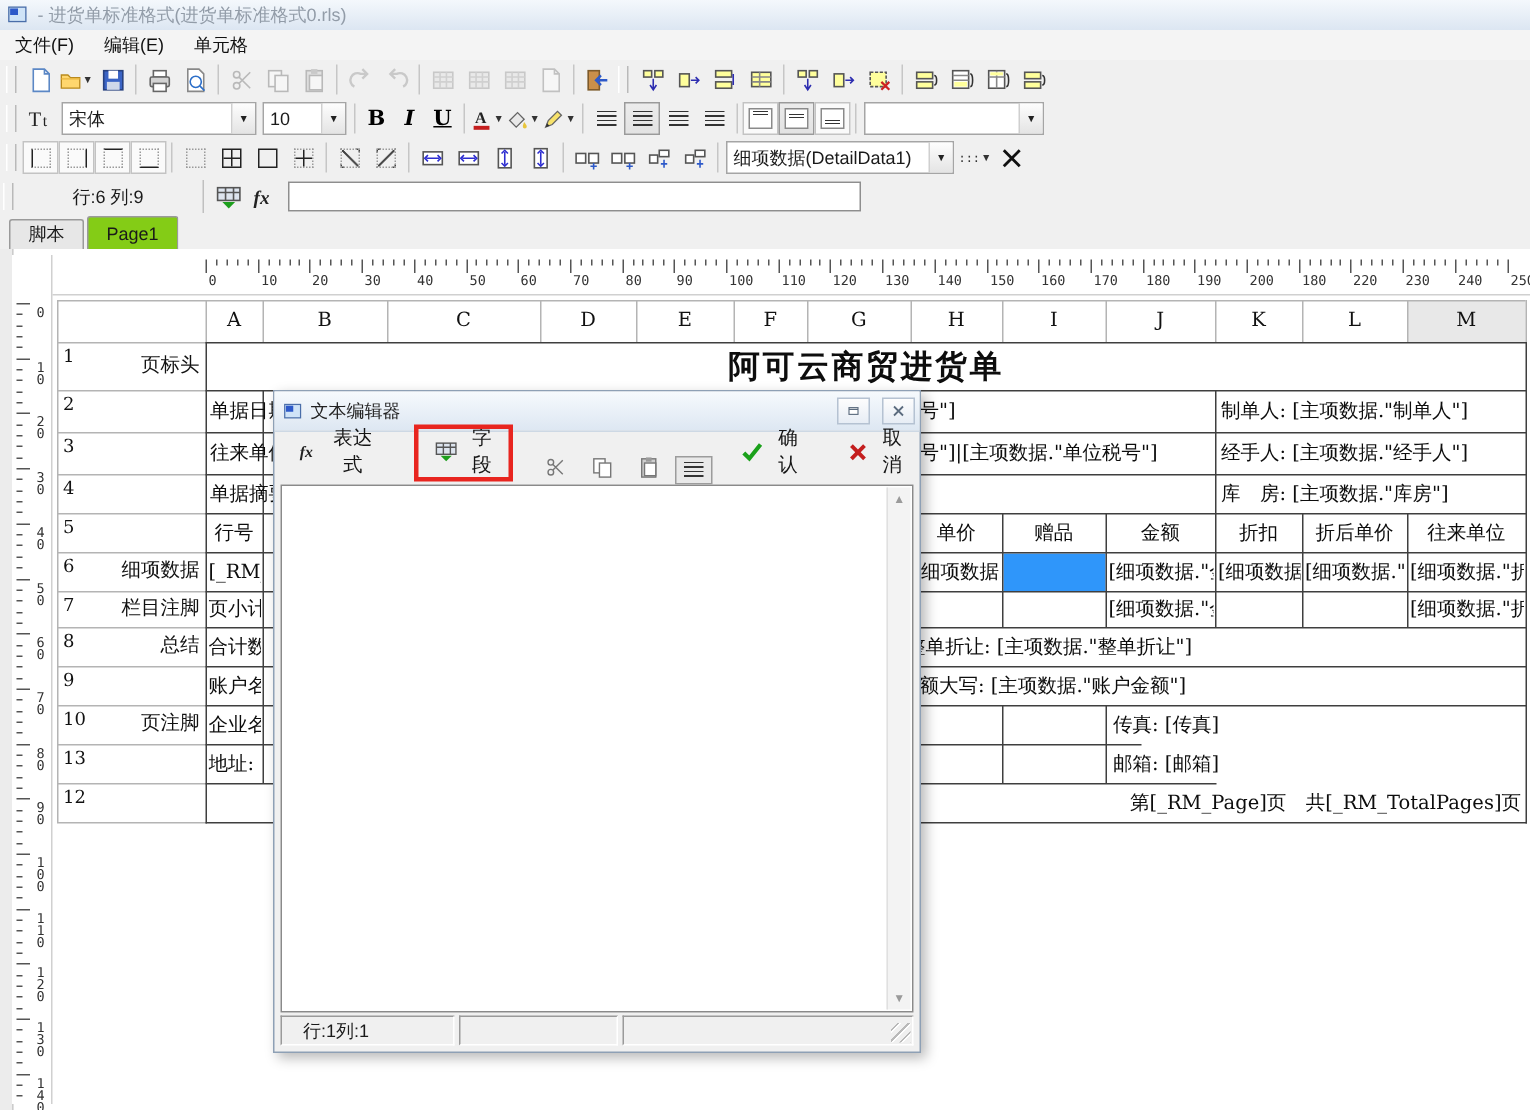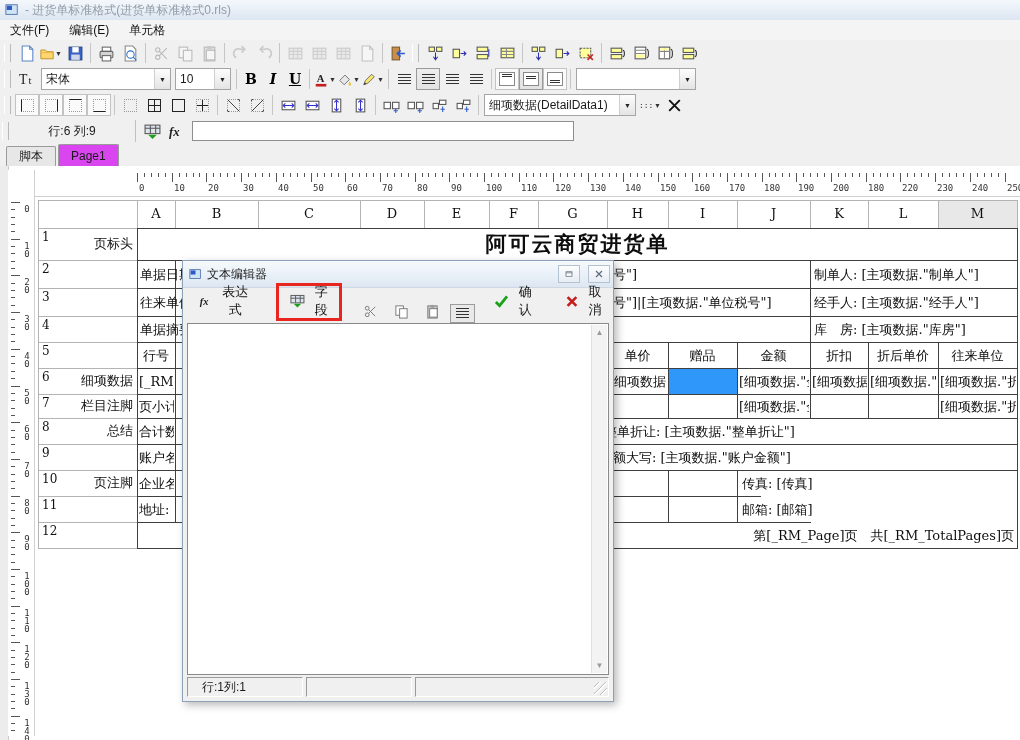--- a/index.html
+++ b/index.html
@@ -51,21 +51,21 @@
   
   #fbar{position:absolute;left:0;top:118px;right:0;height:26px;background:#f0f0f0;
     border-bottom:1px solid #d6d6d6;display:flex;align-items:center;}
   #fpos{width:118px;text-align:center;font-size:12px;}
   .fsep{width:1px;height:22px;background:#c0c0c0;margin:0 4px;}
   #finput{width:380px;height:18px;background:#fff;border:1px solid #8e8e8e;margin-left:4px;}
   #tabsbar{position:absolute;left:0;top:144px;right:0;height:22px;background:#f0f0f0;
     display:flex;align-items:flex-end;padding-left:6px;border-bottom:1px solid #15803d;}
   .tab{height:19px;padding:0 12px;display:flex;align-items:center;font-size:12px;
     border:1px solid #9a9a9a;border-bottom:none;background:#e7e7e7;margin-right:2px;border-radius:2px 2px 0 0;}
-  .tab.active{background:#d946ef;height:21px;position:relative;z-index:2;}
+  .tab.active{background:#84cc16;height:21px;position:relative;z-index:2;}
   
   #work{position:absolute;left:0;top:166px;right:0;bottom:0;background:#fff;}
   #stage{position:absolute;left:0;top:0;width:1020px;height:740px;z-index:10;}
   #lstrip{position:absolute;left:0;top:166px;width:8px;bottom:0;background:#ececec;border-right:1px solid #cccccc;z-index:11;}
   .ruler{position:absolute;background:#fff;z-index:12;}
   #hruler{left:8px;top:170px;width:1012px;height:26px;border-bottom:1px solid #d0d0d0;}
   #vruler{left:8px;top:170px;width:26px;height:566px;border-right:1px solid #d0d0d0;}
   .tick{position:absolute;background:#555;}
   .rlab{position:absolute;font-size:9px;color:#333;font-family:"DejaVu Sans Mono",monospace;}
   .vlab{white-space:pre-line;line-height:8px;text-align:center;width:12px;}
@@ -938,21 +938,21 @@
       <div class="gnum" style="left: 42px; top: 344px;">5</div>
       <div class="gnum" style="left: 42px; top: 370px;">6</div>
       <div class="gband" style="left: 38px; top: 368px; width: 95px; height: 26px; line-height: 26px;">细项数据</div>
       <div class="gnum" style="left: 42px; top: 396px;">7</div>
       <div class="gband" style="left: 38px; top: 394px; width: 95px; height: 24px; line-height: 24px;">栏目注脚</div>
       <div class="gnum" style="left: 42px; top: 420px;">8</div>
       <div class="gband" style="left: 38px; top: 418px; width: 95px; height: 26px; line-height: 26px;">总结</div>
       <div class="gnum" style="left: 42px; top: 446px;">9</div>
       <div class="gnum" style="left: 42px; top: 472px;">10</div>
       <div class="gband" style="left: 38px; top: 470px; width: 95px; height: 26px; line-height: 26px;">页注脚</div>
-      <div class="gnum" style="left: 42px; top: 498px;">11</div>
+      <div class="gnum" style="left: 42px; top: 498px;">13</div>
       <div class="gnum" style="left: 42px; top: 524px;">12</div>
       <div class="line" style="left: 137px; top: 228px; width: 881px; height: 1px;"></div>
       <div class="line" style="left: 137px; top: 260px; width: 881px; height: 1px;"></div>
       <div class="line" style="left: 137px; top: 288px; width: 881px; height: 1px;"></div>
       <div class="line" style="left: 137px; top: 316px; width: 881px; height: 1px;"></div>
       <div class="line" style="left: 137px; top: 342px; width: 881px; height: 1px;"></div>
       <div class="line" style="left: 137px; top: 368px; width: 881px; height: 1px;"></div>
       <div class="line" style="left: 137px; top: 394px; width: 881px; height: 1px;"></div>
       <div class="line" style="left: 137px; top: 418px; width: 881px; height: 1px;"></div>
       <div class="line" style="left: 137px; top: 444px; width: 881px; height: 1px;"></div>

